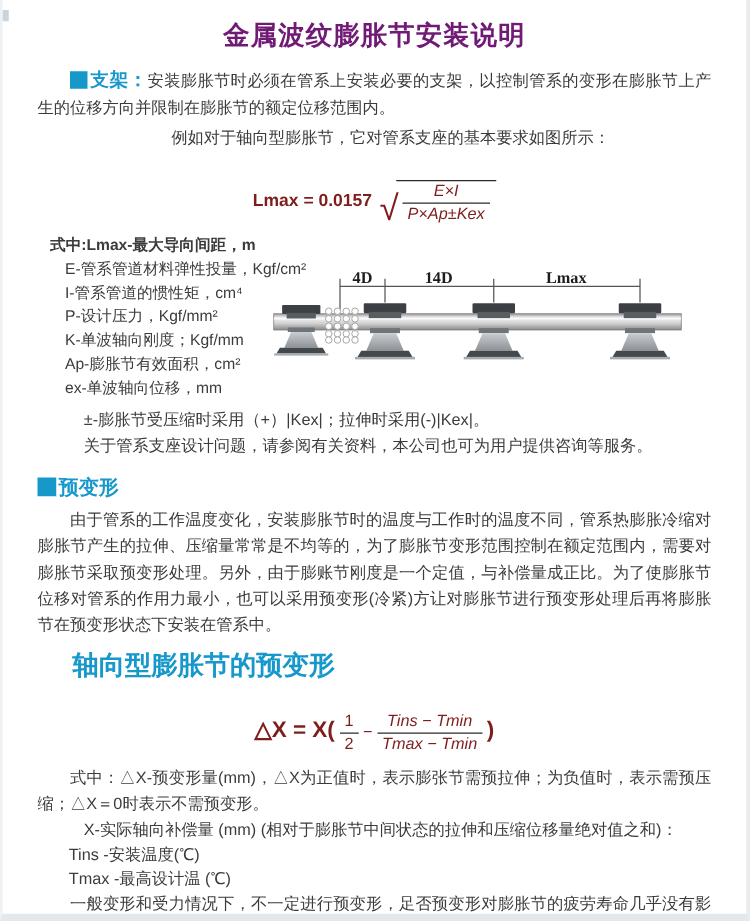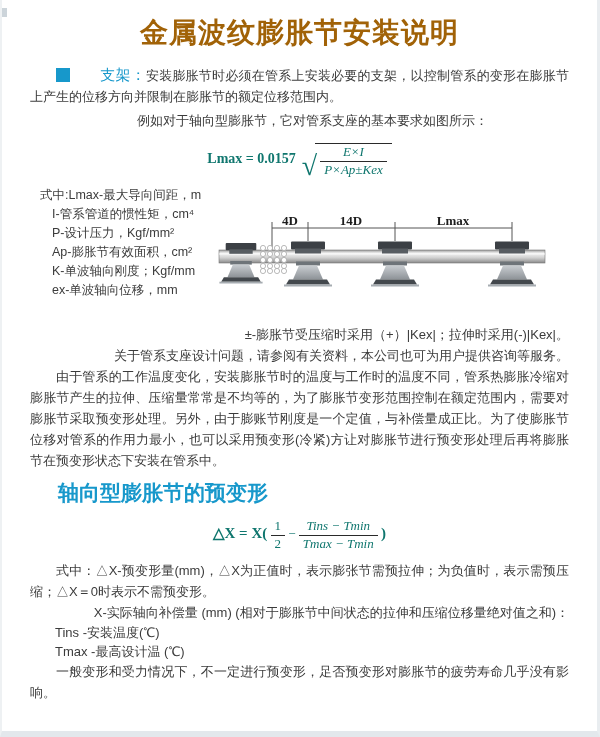--- a/index.html
+++ b/index.html
@@ -6,47 +6,47 @@
   html,body { background:#ffffff; }
   .page {
     position:relative; width:600px; height:737px; overflow:hidden;
     background:#ffffff;
     border-left:2px solid #eef1f3; border-right:3px solid #e9edf0; border-bottom:6px solid #e3e8ec;
     font-family:"Liberation Sans", sans-serif;
     color:#3b3b3b; font-size:13px;
   }
   .scan-mark { position:absolute; left:0; top:8px; width:5px; height:9px; background:#ccd4da; }
   .content { padding:0 28px; }
-  h1.title { margin:14px 0 12px; text-align:center; font-size:28px; font-weight:bold; color:#a16207; letter-spacing:1px; }
+  h1.title { margin:14px 0 12px; text-align:center; font-size:21px; font-weight:bold; color:#701a75; letter-spacing:1px; }
   .accent { color:#1798cb; }
   .sq { display:inline-block; background:#1798cb; vertical-align:-2px; margin-right:2px; }
   .sq14 { width:14px; height:14px; }
   .sq15 { width:15px; height:15px; vertical-align:-2px; }
   p.body-par { line-height:21px; text-align:justify; text-indent:2em; }
-  .sec-head-inline { font-size:15px; font-weight:normal;margin-left:28px; }
+  .sec-head-inline { font-size:15px; font-weight:bold; }
   .example-line { line-height:21px; text-indent:2em; margin:3px 0 8px;text-align:center; }
-  .formula-row { text-align:center; margin:12px 0 8px; font-family:Liberation Serif, serif; color:#0f766e; }
+  .formula-row { text-align:center; margin:24px 0 8px; font-family:Liberation Sans, sans-serif; color:#7f1d1d; }
   .f-lhs { font-weight:bold; font-size:14px; }
   .rad { display:inline-flex; align-items:flex-end; vertical-align:middle; margin-left:6px; }
   .rad .sign { font-size:28px; line-height:0.9; margin-right:-2px; font-weight:normal; }
   .rad .radicand { border-top:1.5px solid #2a2a2a; padding:1px 5px 0; }
   .frac { display:inline-block; vertical-align:middle; text-align:center; font-size:13px; line-height:1.15; font-style:italic; }
   .frac .fn { display:block; border-bottom:1px solid #2a2a2a; padding:0 4px 1px; }
   .frac .fd { display:block; padding:1px 4px 0; }
   .frac.upright { font-style:normal; }
   .vars-block { position:relative; margin-top:2px; min-height:138px; }
   .def-line { line-height:19px; font-size:12.5px; padding-left:22px; white-space:nowrap; }
-  .def-line.first { padding-left:10px; }
+  .def-line.first { padding-left:10px;font-weight:bold; }
   .figure-wrap { position:absolute; right:-2px; top:28px; width:356px; height:96px; }
-  .note-line { line-height:21px; margin-left:25px;text-align:right; }
+  .note-line { line-height:21px; margin-left:37px; }
   .sec-head { font-size:16px; font-weight:bold; margin:13px 0 4px; }
   .sub-head { font-size:21px; font-weight:bold; color:#1798cb; }
   .sub-head.indent { margin:8px 0 2px 28px; }
   .axial-formula { font-size:13px; }
-  .axial-formula .pre, .axial-formula .post { font-weight:bold; font-size:15px; }
+  .axial-formula .pre, .axial-formula .post { font-weight:bold; font-size:18px; }
   .temp-line { line-height:19px; margin-left:25px; }
   svg text.dim { font-family:"Liberation Serif", serif; font-weight:bold; font-size:13px; fill:#1d1d1d; }
 </style>
 </head>
 <body>
 
 <div class="page">
   <div class="scan-mark"></div>
   <div class="content">
 
@@ -58,24 +58,25 @@
 
     <div class="formula-row">
       <span class="f-lhs">Lmax = 0.0157</span><span class="rad">
           <span class="sign">√</span>
           <span class="radicand"><span class="frac"><span class="fn">E×I</span><span class="fd">P×Ap±Kex</span></span></span>
         </span>
     </div>
 
     <div class="vars-block">
       <div class="def-line first">式中:Lmax-最大导向间距，m</div>
+      <div class="def-line">E-管系管道材料弹性投量，Kgf/cm²</div>
       <div class="def-line">I-管系管道的惯性矩，cm⁴</div>
       <div class="def-line">P-设计压力，Kgf/mm²</div>
+      <div class="def-line">K-单波轴向刚度；Kgf/mm</div>
       <div class="def-line">Ap-膨胀节有效面积，cm²</div>
-      <div class="def-line">K-单波轴向刚度；Kgf/mm</div>
       <div class="def-line">ex-单波轴向位移，mm</div>
 
       <div class="figure-wrap">
         <svg width="356" height="96" viewBox="0 0 356 96">
           <defs>
             <linearGradient id="pipeGrad" x1="0" y1="0" x2="0" y2="1">
               <stop offset="0" stop-color="#9a9a9a"></stop>
               <stop offset="0.25" stop-color="#f4f4f4"></stop>
               <stop offset="0.6" stop-color="#d0d0d0"></stop>
               <stop offset="1" stop-color="#8a8a8a"></stop>
@@ -145,20 +146,21 @@
           <g transform="translate(297,42.5)">
               <use href="#supportShape"></use>
             </g>
         </svg>
       </div>
     </div>
 
     <div class="note-line">±-膨胀节受压缩时采用（+）|Kex|；拉伸时采用(-)|Kex|。</div>
     <div class="note-line">关于管系支座设计问题，请参阅有关资料，本公司也可为用户提供咨询等服务。</div>
 
+    <div class="sec-head accent"><span class="sq sq15"></span><span>预变形</span></div>
 
     <p class="body-par">由于管系的工作温度变化，安装膨胀节时的温度与工作时的温度不同，管系热膨胀冷缩对膨胀节产生的拉伸、压缩量常常是不均等的，为了膨胀节变形范围控制在额定范围内，需要对膨胀节采取预变形处理。另外，由于膨账节刚度是一个定值，与补偿量成正比。为了使膨胀节位移对管系的作用力最小，也可以采用预变形(冷紧)方让对膨胀节进行预变形处理后再将膨胀节在预变形状态下安装在管系中。</p>
 
     <div class="sub-head indent">轴向型膨胀节的预变形</div>
 
     <div class="formula-row axial-formula">
       <span class="pre">△X = X(</span>
       <span class="frac upright"><span class="fn">1</span><span class="fd">2</span></span>
       <span>−</span>
       <span class="frac"><span class="fn">Tins − Tmin</span><span class="fd">Tmax − Tmin</span></span>

